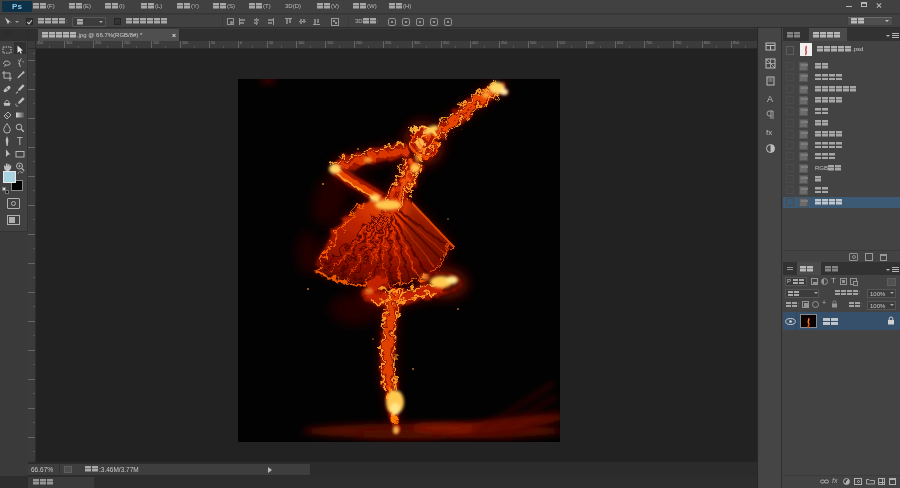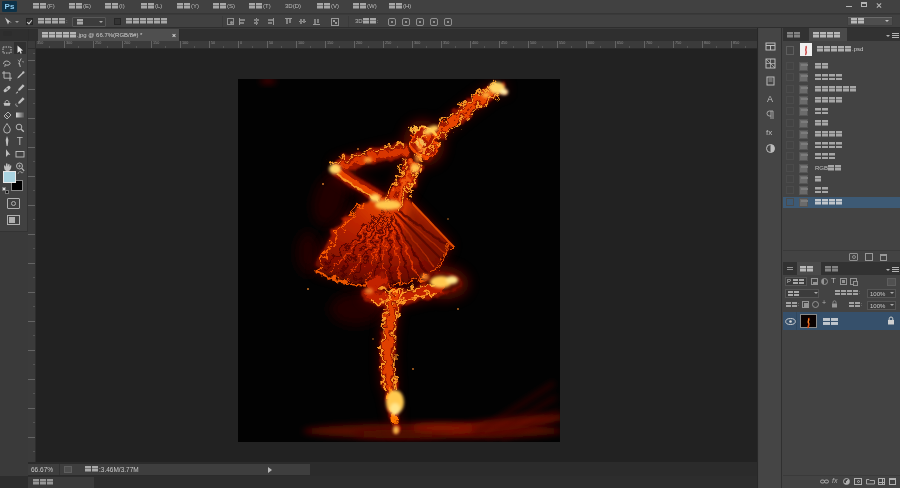--- a/index.html
+++ b/index.html
@@ -1,21 +1,21 @@
 <!DOCTYPE html>
 <html><head><meta charset="utf-8"><style>
 *{margin:0;padding:0;box-sizing:border-box;}
 html,body{width:900px;height:488px;overflow:hidden;background:#3a3a3a;
  font-family:"Liberation Sans",sans-serif;}
 .ab{position:absolute;display:block;}
 i{display:block;}
 </style></head><body>
 <div class="ab" style="left:0;top:0;width:900px;height:488px;">
 <div class="ab" style="left:0;top:0;width:900px;height:14px;background:#414141;border-bottom:1px solid #363636;">
-<div class="ab" style="left:2px;top:1px;width:15px;height:11px;background:#0d3248;color:#8ecbef;font-size:8px;font-weight:bold;text-align:center;line-height:11px;border-radius:1px;">Ps</div>
+<div class="ab" style="left:2px;top:1px;width:30px;height:11px;background:#0d3248;color:#8ecbef;font-size:8px;font-weight:bold;text-align:center;line-height:11px;border-radius:1px;">Ps</div>
 <span class="ab" style="left:33px;top:3px;white-space:nowrap;font-size:0;line-height:0;"><i style="display:inline-block;width:6px;height:6px;background:linear-gradient(#c4c4c4 0 0) 0 0/100% 42% no-repeat,linear-gradient(#c4c4c4 0 0) 0 100%/100% 42% no-repeat;opacity:0.78;margin-right:1px;vertical-align:top;"></i><i style="display:inline-block;width:6px;height:6px;background:linear-gradient(#c4c4c4 0 0) 0 0/100% 42% no-repeat,linear-gradient(#c4c4c4 0 0) 0 100%/100% 42% no-repeat;opacity:0.78;margin-right:1px;vertical-align:top;"></i><span style="font-size:6px;line-height:6px;color:#bdbdbd;vertical-align:top;display:inline-block;">(F)</span></span>
 <span class="ab" style="left:69px;top:3px;white-space:nowrap;font-size:0;line-height:0;"><i style="display:inline-block;width:6px;height:6px;background:linear-gradient(#c4c4c4 0 0) 0 0/100% 42% no-repeat,linear-gradient(#c4c4c4 0 0) 0 100%/100% 42% no-repeat;opacity:0.78;margin-right:1px;vertical-align:top;"></i><i style="display:inline-block;width:6px;height:6px;background:linear-gradient(#c4c4c4 0 0) 0 0/100% 42% no-repeat,linear-gradient(#c4c4c4 0 0) 0 100%/100% 42% no-repeat;opacity:0.78;margin-right:1px;vertical-align:top;"></i><span style="font-size:6px;line-height:6px;color:#bdbdbd;vertical-align:top;display:inline-block;">(E)</span></span>
 <span class="ab" style="left:105px;top:3px;white-space:nowrap;font-size:0;line-height:0;"><i style="display:inline-block;width:6px;height:6px;background:linear-gradient(#c4c4c4 0 0) 0 0/100% 42% no-repeat,linear-gradient(#c4c4c4 0 0) 0 100%/100% 42% no-repeat;opacity:0.78;margin-right:1px;vertical-align:top;"></i><i style="display:inline-block;width:6px;height:6px;background:linear-gradient(#c4c4c4 0 0) 0 0/100% 42% no-repeat,linear-gradient(#c4c4c4 0 0) 0 100%/100% 42% no-repeat;opacity:0.78;margin-right:1px;vertical-align:top;"></i><span style="font-size:6px;line-height:6px;color:#bdbdbd;vertical-align:top;display:inline-block;">(I)</span></span>
 <span class="ab" style="left:141px;top:3px;white-space:nowrap;font-size:0;line-height:0;"><i style="display:inline-block;width:6px;height:6px;background:linear-gradient(#c4c4c4 0 0) 0 0/100% 42% no-repeat,linear-gradient(#c4c4c4 0 0) 0 100%/100% 42% no-repeat;opacity:0.78;margin-right:1px;vertical-align:top;"></i><i style="display:inline-block;width:6px;height:6px;background:linear-gradient(#c4c4c4 0 0) 0 0/100% 42% no-repeat,linear-gradient(#c4c4c4 0 0) 0 100%/100% 42% no-repeat;opacity:0.78;margin-right:1px;vertical-align:top;"></i><span style="font-size:6px;line-height:6px;color:#bdbdbd;vertical-align:top;display:inline-block;">(L)</span></span>
 <span class="ab" style="left:177px;top:3px;white-space:nowrap;font-size:0;line-height:0;"><i style="display:inline-block;width:6px;height:6px;background:linear-gradient(#c4c4c4 0 0) 0 0/100% 42% no-repeat,linear-gradient(#c4c4c4 0 0) 0 100%/100% 42% no-repeat;opacity:0.78;margin-right:1px;vertical-align:top;"></i><i style="display:inline-block;width:6px;height:6px;background:linear-gradient(#c4c4c4 0 0) 0 0/100% 42% no-repeat,linear-gradient(#c4c4c4 0 0) 0 100%/100% 42% no-repeat;opacity:0.78;margin-right:1px;vertical-align:top;"></i><span style="font-size:6px;line-height:6px;color:#bdbdbd;vertical-align:top;display:inline-block;">(Y)</span></span>
 <span class="ab" style="left:213px;top:3px;white-space:nowrap;font-size:0;line-height:0;"><i style="display:inline-block;width:6px;height:6px;background:linear-gradient(#c4c4c4 0 0) 0 0/100% 42% no-repeat,linear-gradient(#c4c4c4 0 0) 0 100%/100% 42% no-repeat;opacity:0.78;margin-right:1px;vertical-align:top;"></i><i style="display:inline-block;width:6px;height:6px;background:linear-gradient(#c4c4c4 0 0) 0 0/100% 42% no-repeat,linear-gradient(#c4c4c4 0 0) 0 100%/100% 42% no-repeat;opacity:0.78;margin-right:1px;vertical-align:top;"></i><span style="font-size:6px;line-height:6px;color:#bdbdbd;vertical-align:top;display:inline-block;">(S)</span></span>
 <span class="ab" style="left:249px;top:3px;white-space:nowrap;font-size:0;line-height:0;"><i style="display:inline-block;width:6px;height:6px;background:linear-gradient(#c4c4c4 0 0) 0 0/100% 42% no-repeat,linear-gradient(#c4c4c4 0 0) 0 100%/100% 42% no-repeat;opacity:0.78;margin-right:1px;vertical-align:top;"></i><i style="display:inline-block;width:6px;height:6px;background:linear-gradient(#c4c4c4 0 0) 0 0/100% 42% no-repeat,linear-gradient(#c4c4c4 0 0) 0 100%/100% 42% no-repeat;opacity:0.78;margin-right:1px;vertical-align:top;"></i><span style="font-size:6px;line-height:6px;color:#bdbdbd;vertical-align:top;display:inline-block;">(T)</span></span>
 <span class="ab" style="left:285px;top:3px;white-space:nowrap;font-size:0;line-height:0;"><span style="font-size:6px;line-height:6px;color:#bdbdbd;vertical-align:top;display:inline-block;">3D(D)</span></span>
 <span class="ab" style="left:317px;top:3px;white-space:nowrap;font-size:0;line-height:0;"><i style="display:inline-block;width:6px;height:6px;background:linear-gradient(#c4c4c4 0 0) 0 0/100% 42% no-repeat,linear-gradient(#c4c4c4 0 0) 0 100%/100% 42% no-repeat;opacity:0.78;margin-right:1px;vertical-align:top;"></i><i style="display:inline-block;width:6px;height:6px;background:linear-gradient(#c4c4c4 0 0) 0 0/100% 42% no-repeat,linear-gradient(#c4c4c4 0 0) 0 100%/100% 42% no-repeat;opacity:0.78;margin-right:1px;vertical-align:top;"></i><span style="font-size:6px;line-height:6px;color:#bdbdbd;vertical-align:top;display:inline-block;">(V)</span></span>
 <span class="ab" style="left:353px;top:3px;white-space:nowrap;font-size:0;line-height:0;"><i style="display:inline-block;width:6px;height:6px;background:linear-gradient(#c4c4c4 0 0) 0 0/100% 42% no-repeat,linear-gradient(#c4c4c4 0 0) 0 100%/100% 42% no-repeat;opacity:0.78;margin-right:1px;vertical-align:top;"></i><i style="display:inline-block;width:6px;height:6px;background:linear-gradient(#c4c4c4 0 0) 0 0/100% 42% no-repeat,linear-gradient(#c4c4c4 0 0) 0 100%/100% 42% no-repeat;opacity:0.78;margin-right:1px;vertical-align:top;"></i><span style="font-size:6px;line-height:6px;color:#bdbdbd;vertical-align:top;display:inline-block;">(W)</span></span>

